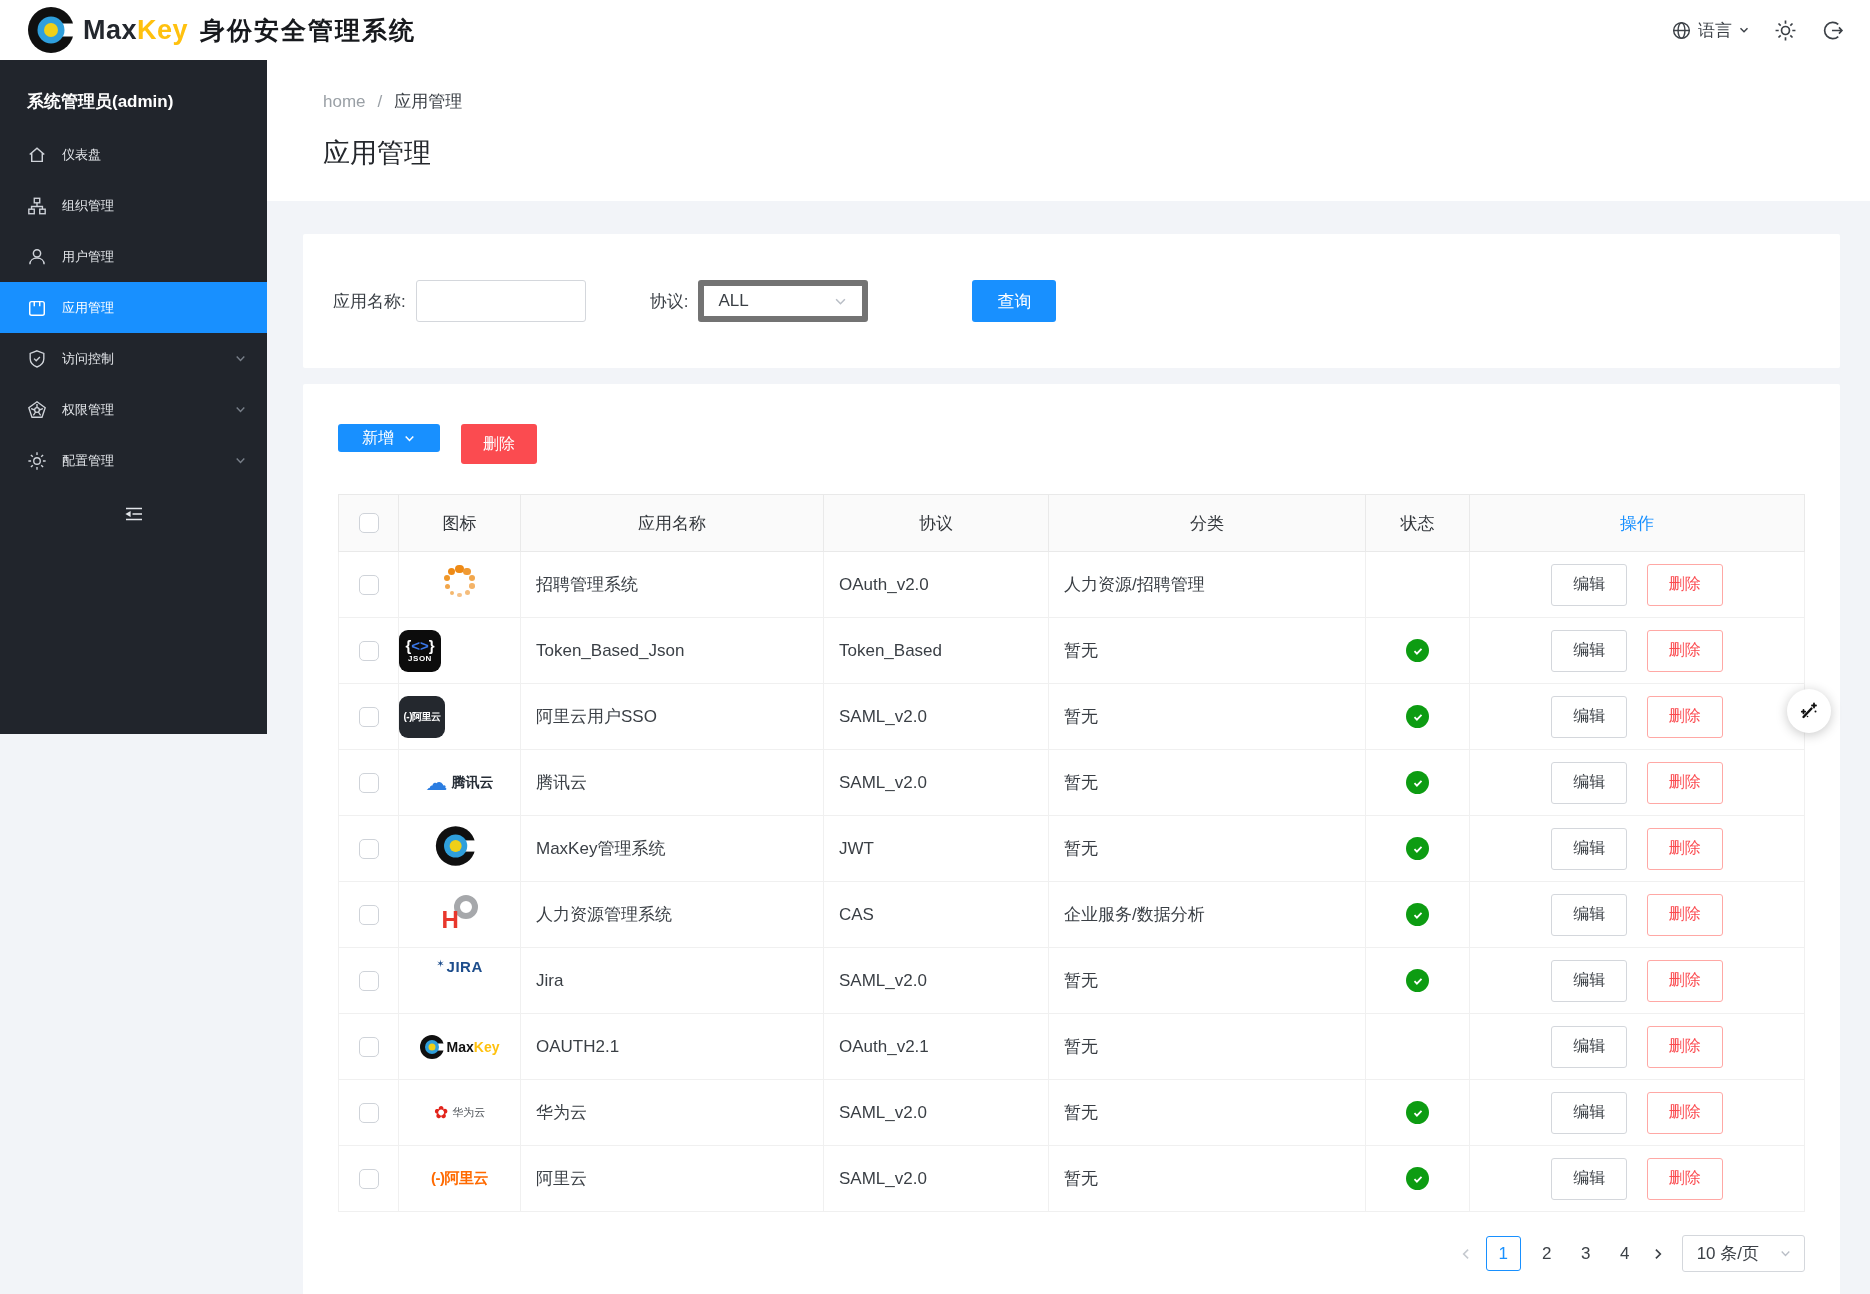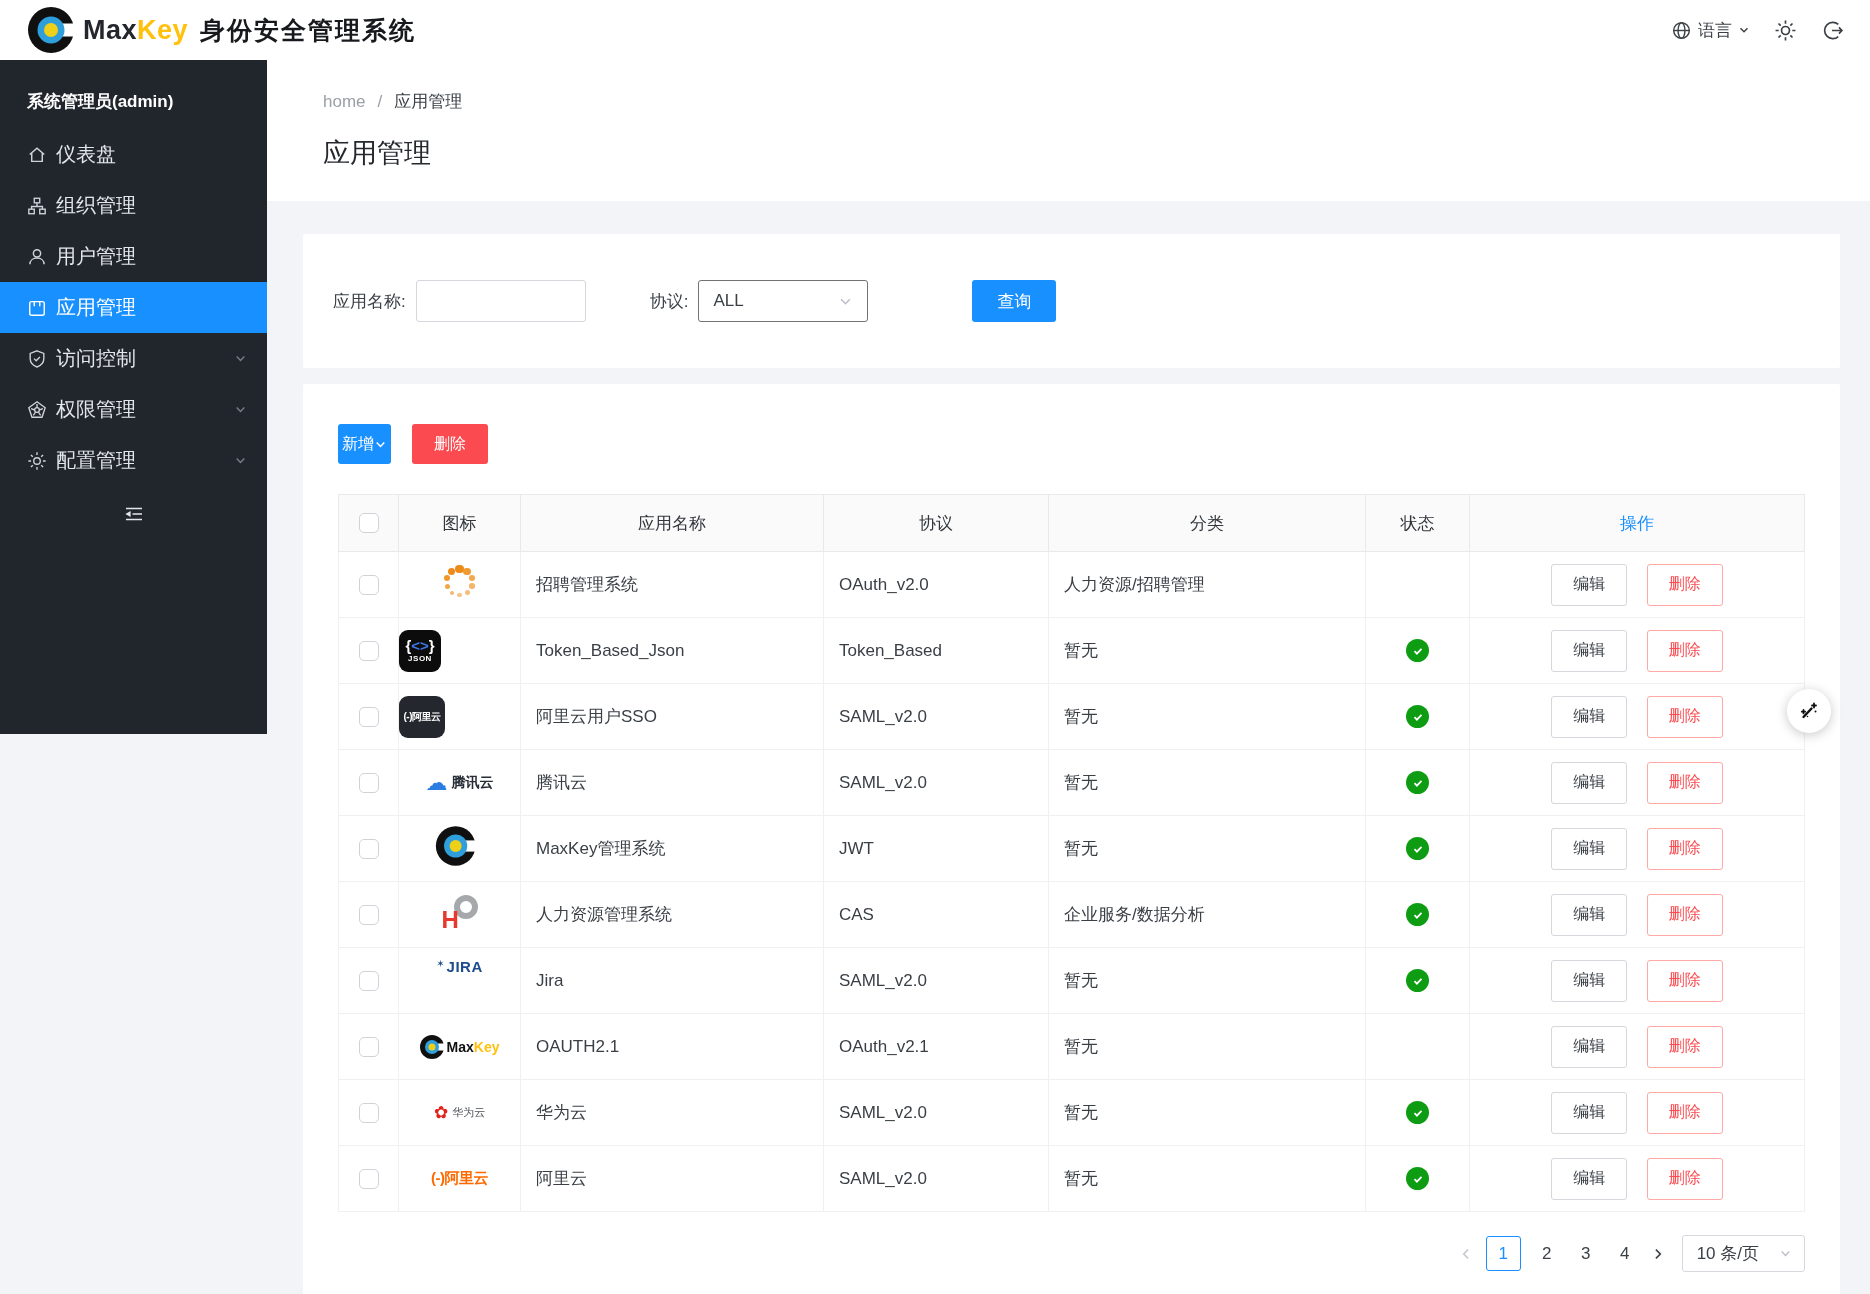--- a/index.html
+++ b/index.html
@@ -27,22 +27,22 @@
   .lang { display:flex; align-items:center; gap:6px; font-size:17px; cursor:pointer; }
   .icon-btn { cursor:pointer; color:#3c4147; }
 
   
   .sidebar {
     position:fixed; top:60px; left:0; width:267px; height:674px;
     background:#21252c; color:#dde0e4; z-index:20;
   }
   .sidebar-user { padding:30px 20px 16px 27px; color:#fff; font-weight:700; font-size:17px; }
   .menu-item {
-    height:51px; display:flex; align-items:center; gap:9px;
-    padding:0 20px 0 27px; font-size:20px; cursor:pointer; color:#e3e6ea;
+    height:51px; display:flex; align-items:center; gap:15px;
+    padding:0 20px 0 27px; font-size:13px; cursor:pointer; color:#e3e6ea;
   }
   .menu-item .mi-icon { color:#cfd3d9; flex:none; }
   .menu-item.active { background:#1890ff; color:#fff; }
   .menu-item.active .mi-icon { color:#fff; }
   .menu-item .chev { margin-left:auto; color:#787f89; }
   .collapse-row { display:flex; justify-content:center; padding-top:16px; color:#e3e6ea; }
   .collapse-row .icon-btn { color:#e3e6ea; }
 
   
   .main { position:absolute; left:267px; top:60px; width:1603px; }
@@ -57,36 +57,36 @@
   .card { background:#fff; border-radius:2px; }
 
   
   .search-card { height:134px; display:flex; align-items:center; padding-left:30px; }
   .f-label { font-size:17px; color:#3a3f45; }
   .f-input {
     margin-left:10px; width:170px; height:42px; border:1px solid #d4d7dc; border-radius:3px;
     background:#fff; font-size:16px; padding:0 10px; outline:none;
   }
   .f-select {
-    margin-left:10px; width:170px; height:42px; border:1px solid #737373; border-radius:3px;
+    margin-left:10px; width:170px; height:42px; border:6px solid #737373; border-radius:3px;
     display:flex; align-items:center; padding:0 14px; font-size:17px; color:#3a3f45; cursor:pointer; background:#fff;
   }
   .f-select .chev { margin-left:auto; color:#b9bec6; }
   .lbl-proto { margin-left:64px; }
   .btn-primary {
     margin-left:104px; height:42px; padding:0 25px; background:#1890ff; color:#fff;
     border:none; border-radius:3px; font-size:17px; cursor:pointer; font-family:inherit;
   }
 
   
   .table-card { margin-top:16px; padding:40px 35px 42px; min-height:866px; }
   .toolbar { display:flex; gap:21px; margin-bottom:30px; }
   .btn-add {
-    height:40px; padding:0 4px; background:#1890ff; color:#fff; border:none; border-radius:3px;
-    font-size:16px; display:flex; align-items:center; cursor:pointer; font-family:inherit;
+    height:28px; padding:0 24px; background:#1890ff; color:#fff; border:none; border-radius:3px;
+    font-size:16px; display:flex; align-items:center; gap:9px; cursor:pointer; font-family:inherit;
   }
   .btn-danger {
     height:40px; padding:0 22px; background:#fb4b50; color:#fff; border:none; border-radius:3px;
     font-size:16px; cursor:pointer; font-family:inherit;
   }
 
   table.apps { width:100%; border-collapse:collapse; font-size:17px; color:#3a3f45; table-layout:fixed; }
   .apps th {
     height:57px; background:#fafafa; font-weight:400; color:#33373c;
     border:1px solid #e9e9e9; text-align:center;

